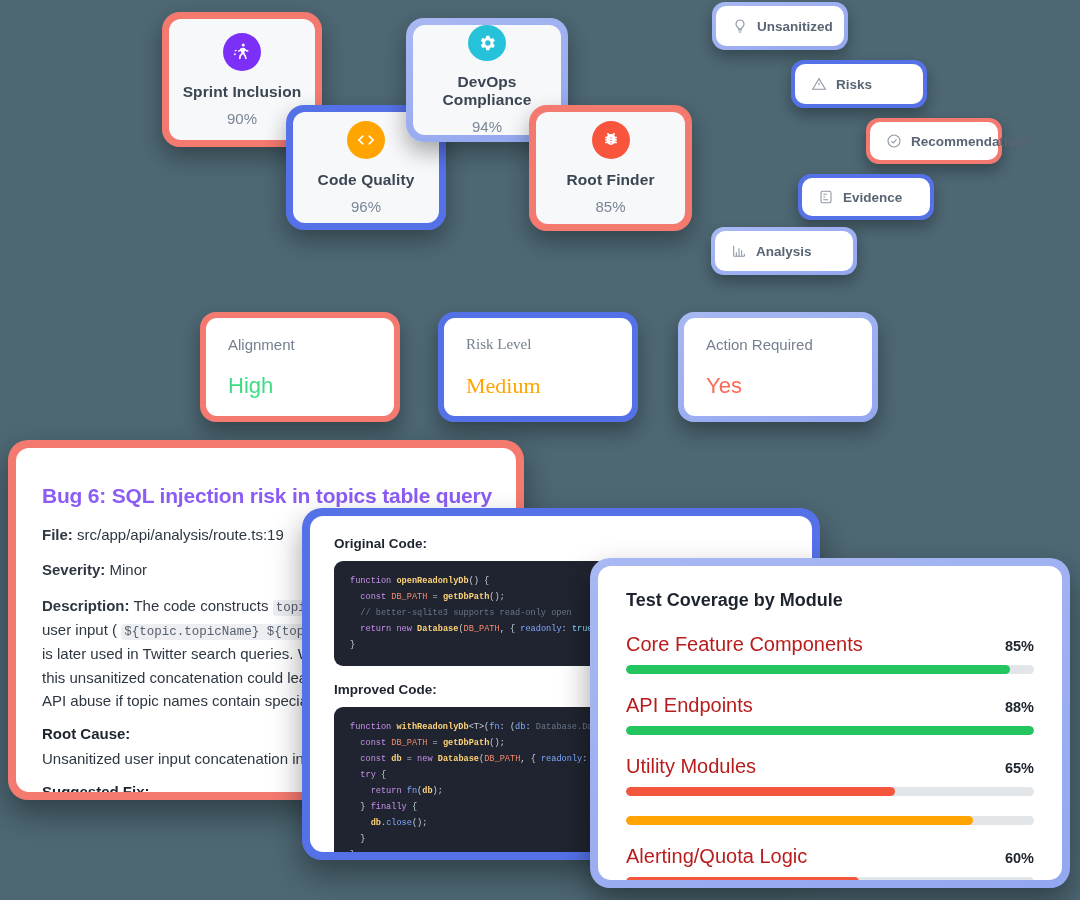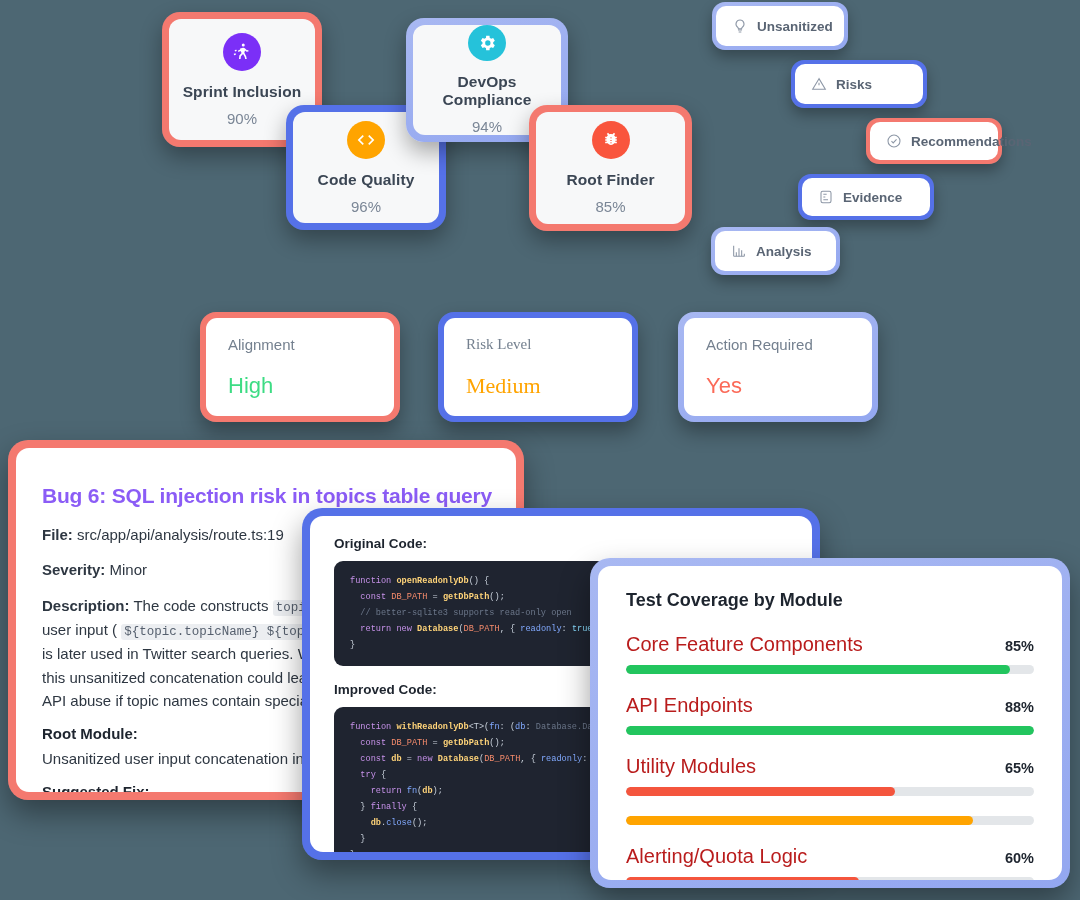--- a/index.html
+++ b/index.html
@@ -200,21 +200,21 @@
         <div class="pinner">
        <span style="display:flex">
             <svg viewBox="0 0 24 24">
               <rect x="4.5" y="3.5" width="15" height="17" rx="2.5"></rect>
               <path d="M8 8h5M8 12h3M8 16h7"></path>
             </svg>
           </span>
        <span class="pill-label">Evidence</span>
      </div>
       </div>
-      <div class="pill f-peri" style="left: 711px; top: 227px; width: 129px; height: 48px;">
+      <div class="pill f-peri" style="left: 711px; top: 227px; width: 146px; height: 48px;">
         <div class="pinner">
        <span style="display:flex">
             <svg viewBox="0 0 24 24">
               <path d="M4 20V4M4 20h16"></path>
               <path d="M8 20v-6M12 20V8M16 20v-9M20 20v-4"></path>
             </svg>
           </span>
        <span class="pill-label">Analysis</span>
      </div>
       </div>
@@ -255,21 +255,21 @@
       <div class="bug-para">
         <b>Description:</b>
         <span>The code constructs</span>
         <code class="inline">topicWi</code><br>
         <span>user input (</span>
         <code class="inline">${topic.topicName} ${topic.to</code><br>
         <span>is later used in Twitter search queries. Wh</span><br>
         <span>this unsanitized concatenation could lead</span><br>
         <span>API abuse if topic names contain special c</span>
       </div>
-      <div class="bug-head">Root Module:</div>
+      <div class="bug-head">Root Cause:</div>
       <div class="bug-para">Unsanitized user input concatenation in qu</div>
       <div class="bug-head">Suggested Fix:</div>
 
     </div>
   </div>
 
   <div class="big f-blue" style="left:302px; top:508px; width:518px; height:352px;">
     <div class="binner" style="padding:20px 24px;">
       <div class="code-label">Original Code:</div>
       <div class="code-block"><span class="k">function</span> <span class="fn">openReadonlyDb</span>() {

